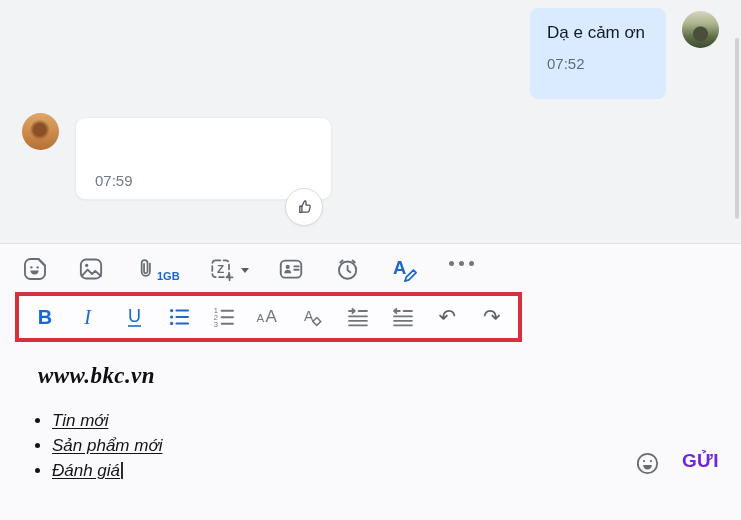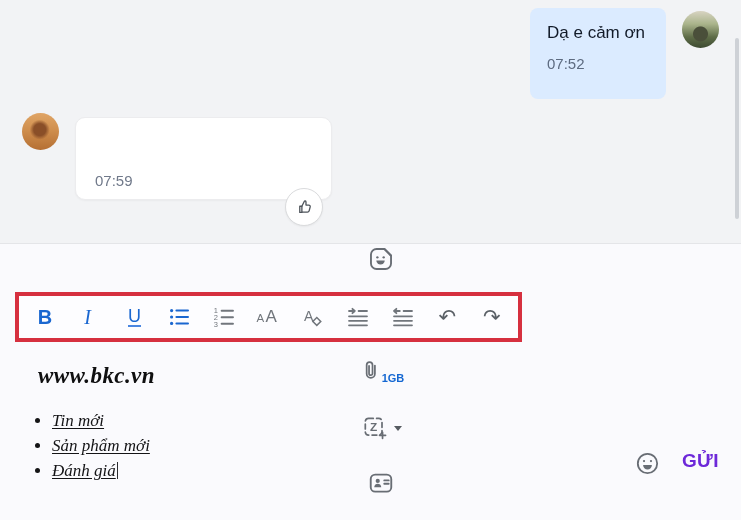--- a/index.html
+++ b/index.html
@@ -35,21 +35,21 @@
   .like-btn { position:absolute; left:285px; top:188px; width:38px; height:38px;
               border-radius:50%; background:#fff; border:1px solid #dadbdd;
               display:flex; align-items:center; justify-content:center; cursor:pointer;
               box-shadow:0 1px 2px rgba(0,0,0,.05); }
 
   .scroll-thumb { position:absolute; left:735px; top:38px; width:4px; height:181px;
                   background:#ced1d6; border-radius:2px; }
 
   
   .toolbar-row { position:absolute; left:0; top:245px; width:741px; height:47px;
-                 display:flex; align-items:center; padding-left:21px; gap:28px;flex-direction:column; }
+                 display:flex; align-items:center; padding-left:21px; gap:28px; }
   .tool { display:flex; align-items:flex-end; color:#686d74; cursor:pointer; }
   .tool svg { display:block; }
   .attach-label { font-size:11px; font-weight:bold; color:#1467d2; margin-left:-2px; margin-bottom:1px; }
   .caret-down { width:0; height:0; border-left:4.5px solid transparent; border-right:4.5px solid transparent;
                 border-top:5.5px solid #565b61; margin:0 0 10px 5px; }
   .dots { display:flex; gap:5px; align-items:center; margin-bottom:11px; }
   .dots i { width:5px; height:5px; border-radius:50%; background:#72777d; }
 
   
   .format-box { position:absolute; left:15px; top:292px; width:507px; height:50px;
@@ -58,21 +58,21 @@
                 padding:0 11px; }
   .fmt { display:flex; align-items:center; justify-content:center; width:30px; height:34px; cursor:pointer; }
   .fmt-b { font-weight:bold; font-size:20px; color:#1a67d0; }
   .fmt-i { font-family:"Liberation Serif", serif; font-style:italic; font-size:20px; color:#1a67d0; padding-right:4px; }
   .fmt-u { font-size:18px; color:#1a67d0; border-bottom:2px solid #4a86e0; line-height:1.05; }
 
   
   .editor-heading { position:absolute; left:38px; top:363px;
                     font-family:"Liberation Serif", serif; font-weight:bold; font-style:italic;
                     font-size:23px; color:#0f0f10; letter-spacing:.4px;text-align:center; }
-  .editor-list { position:absolute; left:52px; top:412px; list-style:disc;font-family:Liberation Serif, serif; }
+  .editor-list { position:absolute; left:52px; top:412px; list-style:disc; }
   .editor-list li { font-size:17px; font-style:italic; color:#141416;
                     text-decoration:underline; text-underline-offset:2px;
                     margin-bottom:7px; line-height:18px; }
   .text-cursor { display:inline-block; width:1.5px; height:17px; background:#2b2b2e;
                  vertical-align:-3px; margin-left:1px; animation:blink 1s steps(1) infinite; }
   @keyframes blink { 50% { opacity:0; } }
 
   .emoji-btn { position:absolute; left:632px; top:448px; width:30px; height:30px;
                display:flex; align-items:center; justify-content:center; cursor:pointer; }
   .send-btn { position:absolute; left:682px; top:450px; font-size:19px; font-weight:bold;

